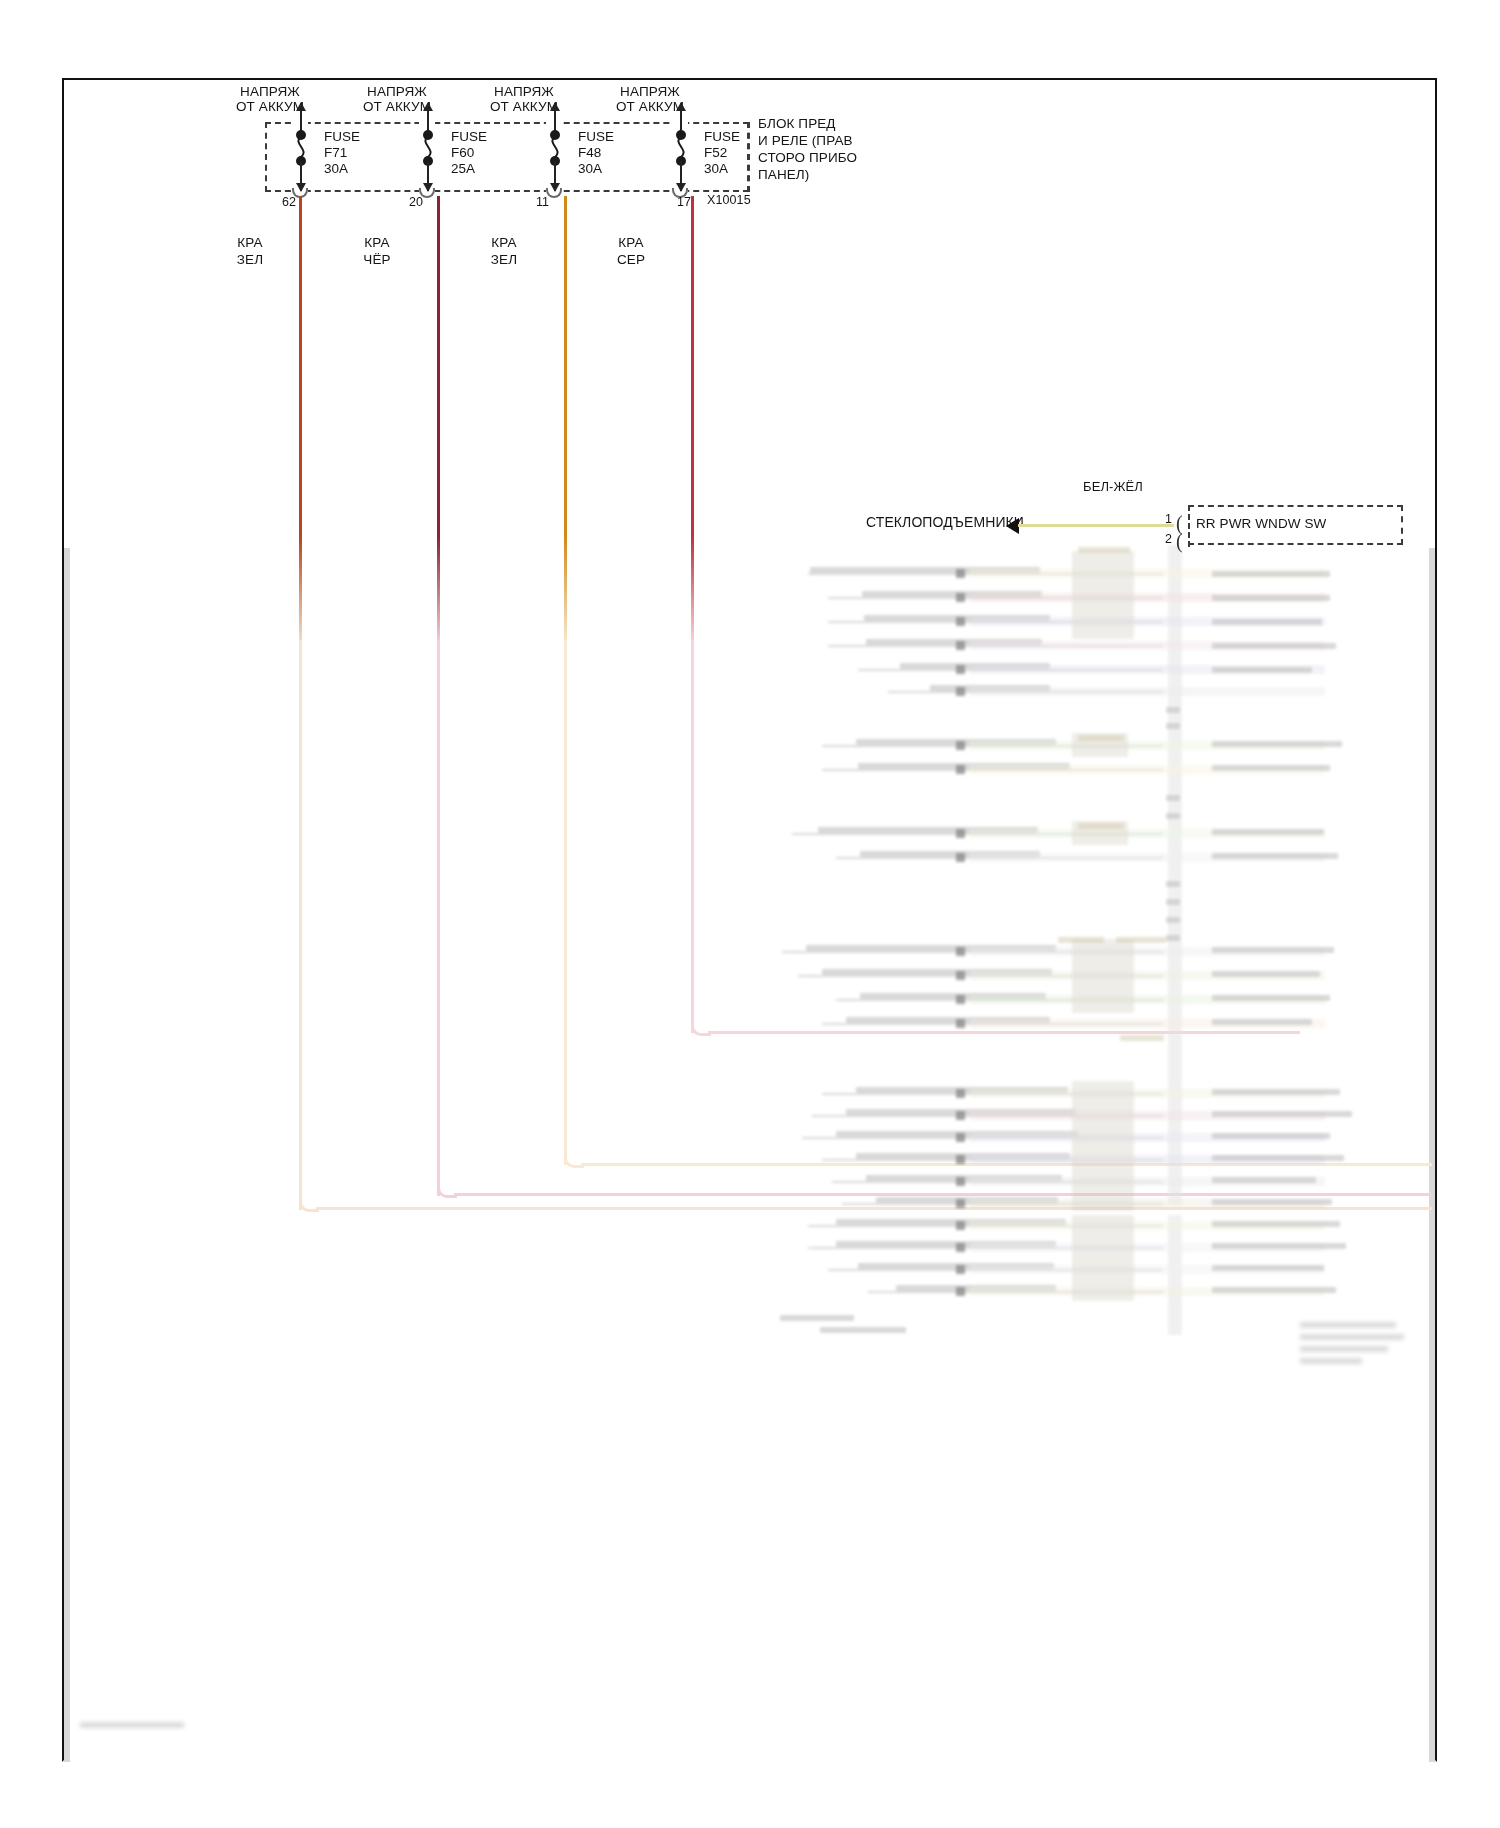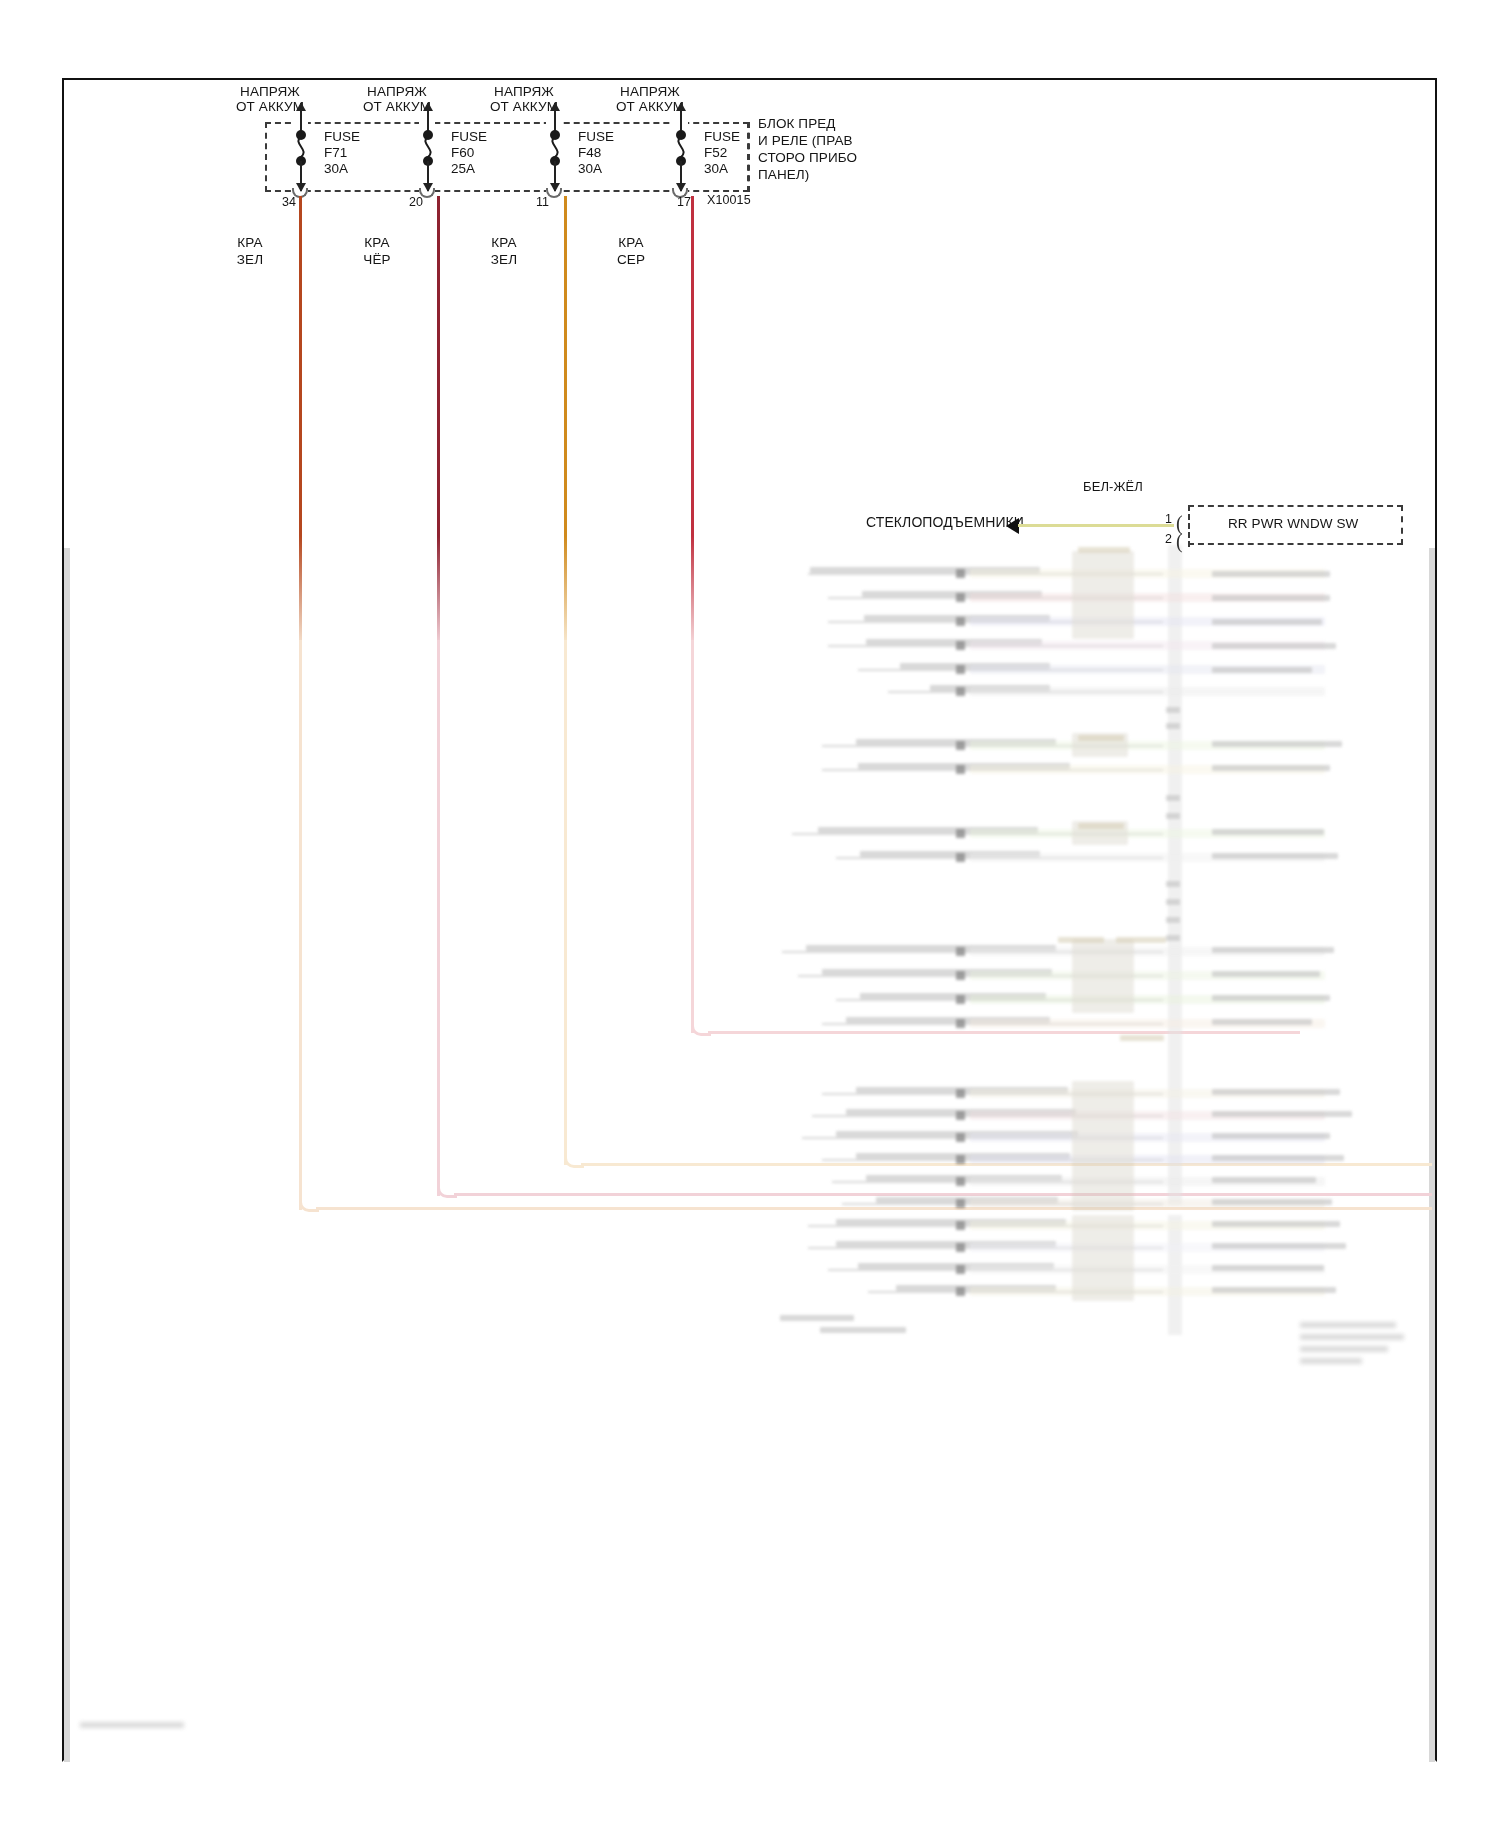--- a/index.html
+++ b/index.html
@@ -286,21 +286,21 @@
 СТОРО ПРИБО
 ПАНЕЛ)</div>
 
   <div class="lbl lbl-sm" style="left:707px;top:193px;">X10015</div>
 
   <div class="pin-arc" style="left:292px;top:188px;"></div>
   <div class="pin-arc" style="left:419px;top:188px;"></div>
   <div class="pin-arc" style="left:546px;top:188px;"></div>
   <div class="pin-arc" style="left:672px;top:188px;"></div>
 
-  <div class="lbl lbl-sm" style="left:282px;top:195px;">34</div>
+  <div class="lbl lbl-sm" style="left:282px;top:195px;">62</div>
   <div class="lbl lbl-sm" style="left:409px;top:195px;">20</div>
   <div class="lbl lbl-sm" style="left:536px;top:195px;">11</div>
   <div class="lbl lbl-sm" style="left:677px;top:195px;">17</div>
 
   <div class="lbl lbl-c" style="left: 215px; top: 234px; width: 70px; line-height: 17px; white-space: pre;">КРА
 ЗЕЛ</div>
   <div class="lbl lbl-c" style="left: 342px; top: 234px; width: 70px; line-height: 17px; white-space: pre;">КРА
 ЧЁР</div>
   <div class="lbl lbl-c" style="left: 469px; top: 234px; width: 70px; line-height: 17px; white-space: pre;">КРА
 ЗЕЛ</div>
@@ -503,21 +503,21 @@
 
   <div class="lbl" style="left:1083px;top:479px;font-size:13px;">БЕЛ-ЖЁЛ</div>
 
   <div class="pin-num" style="left:1165px;top:512px;">1</div>
   <div class="pin-num" style="left:1165px;top:532px;">2</div>
   <div class="conn-bracket" style="left:1176px;top:512px;">(</div>
   <div class="conn-bracket" style="left:1176px;top:530px;">(</div>
 
   <div class="conn-box"></div>
   <div class="conn-dashline" style="left:1188px;top:505px;height:42px;"></div>
-  <div class="lbl" style="left:1228px;top:516px;font-size:13.5px;">RR PWR WNDW SW</div>
+  <div class="lbl" style="left:1196px;top:516px;font-size:13.5px;">RR PWR WNDW SW</div>
 
   <div class="watermark" style="left:80px;top:1718px;width:110px;height:14px;">
     <div class="wm-bar" style="left:0;top:4px;width:104px;"></div>
   </div>
   <div class="watermark" style="left:1300px;top:1320px;width:110px;height:50px;">
     <div class="wm-bar" style="left:0;top:2px;width:96px;"></div>
     <div class="wm-bar" style="left:0;top:14px;width:104px;"></div>
     <div class="wm-bar" style="left:0;top:26px;width:88px;"></div>
     <div class="wm-bar" style="left:0;top:38px;width:62px;"></div>
   </div>

